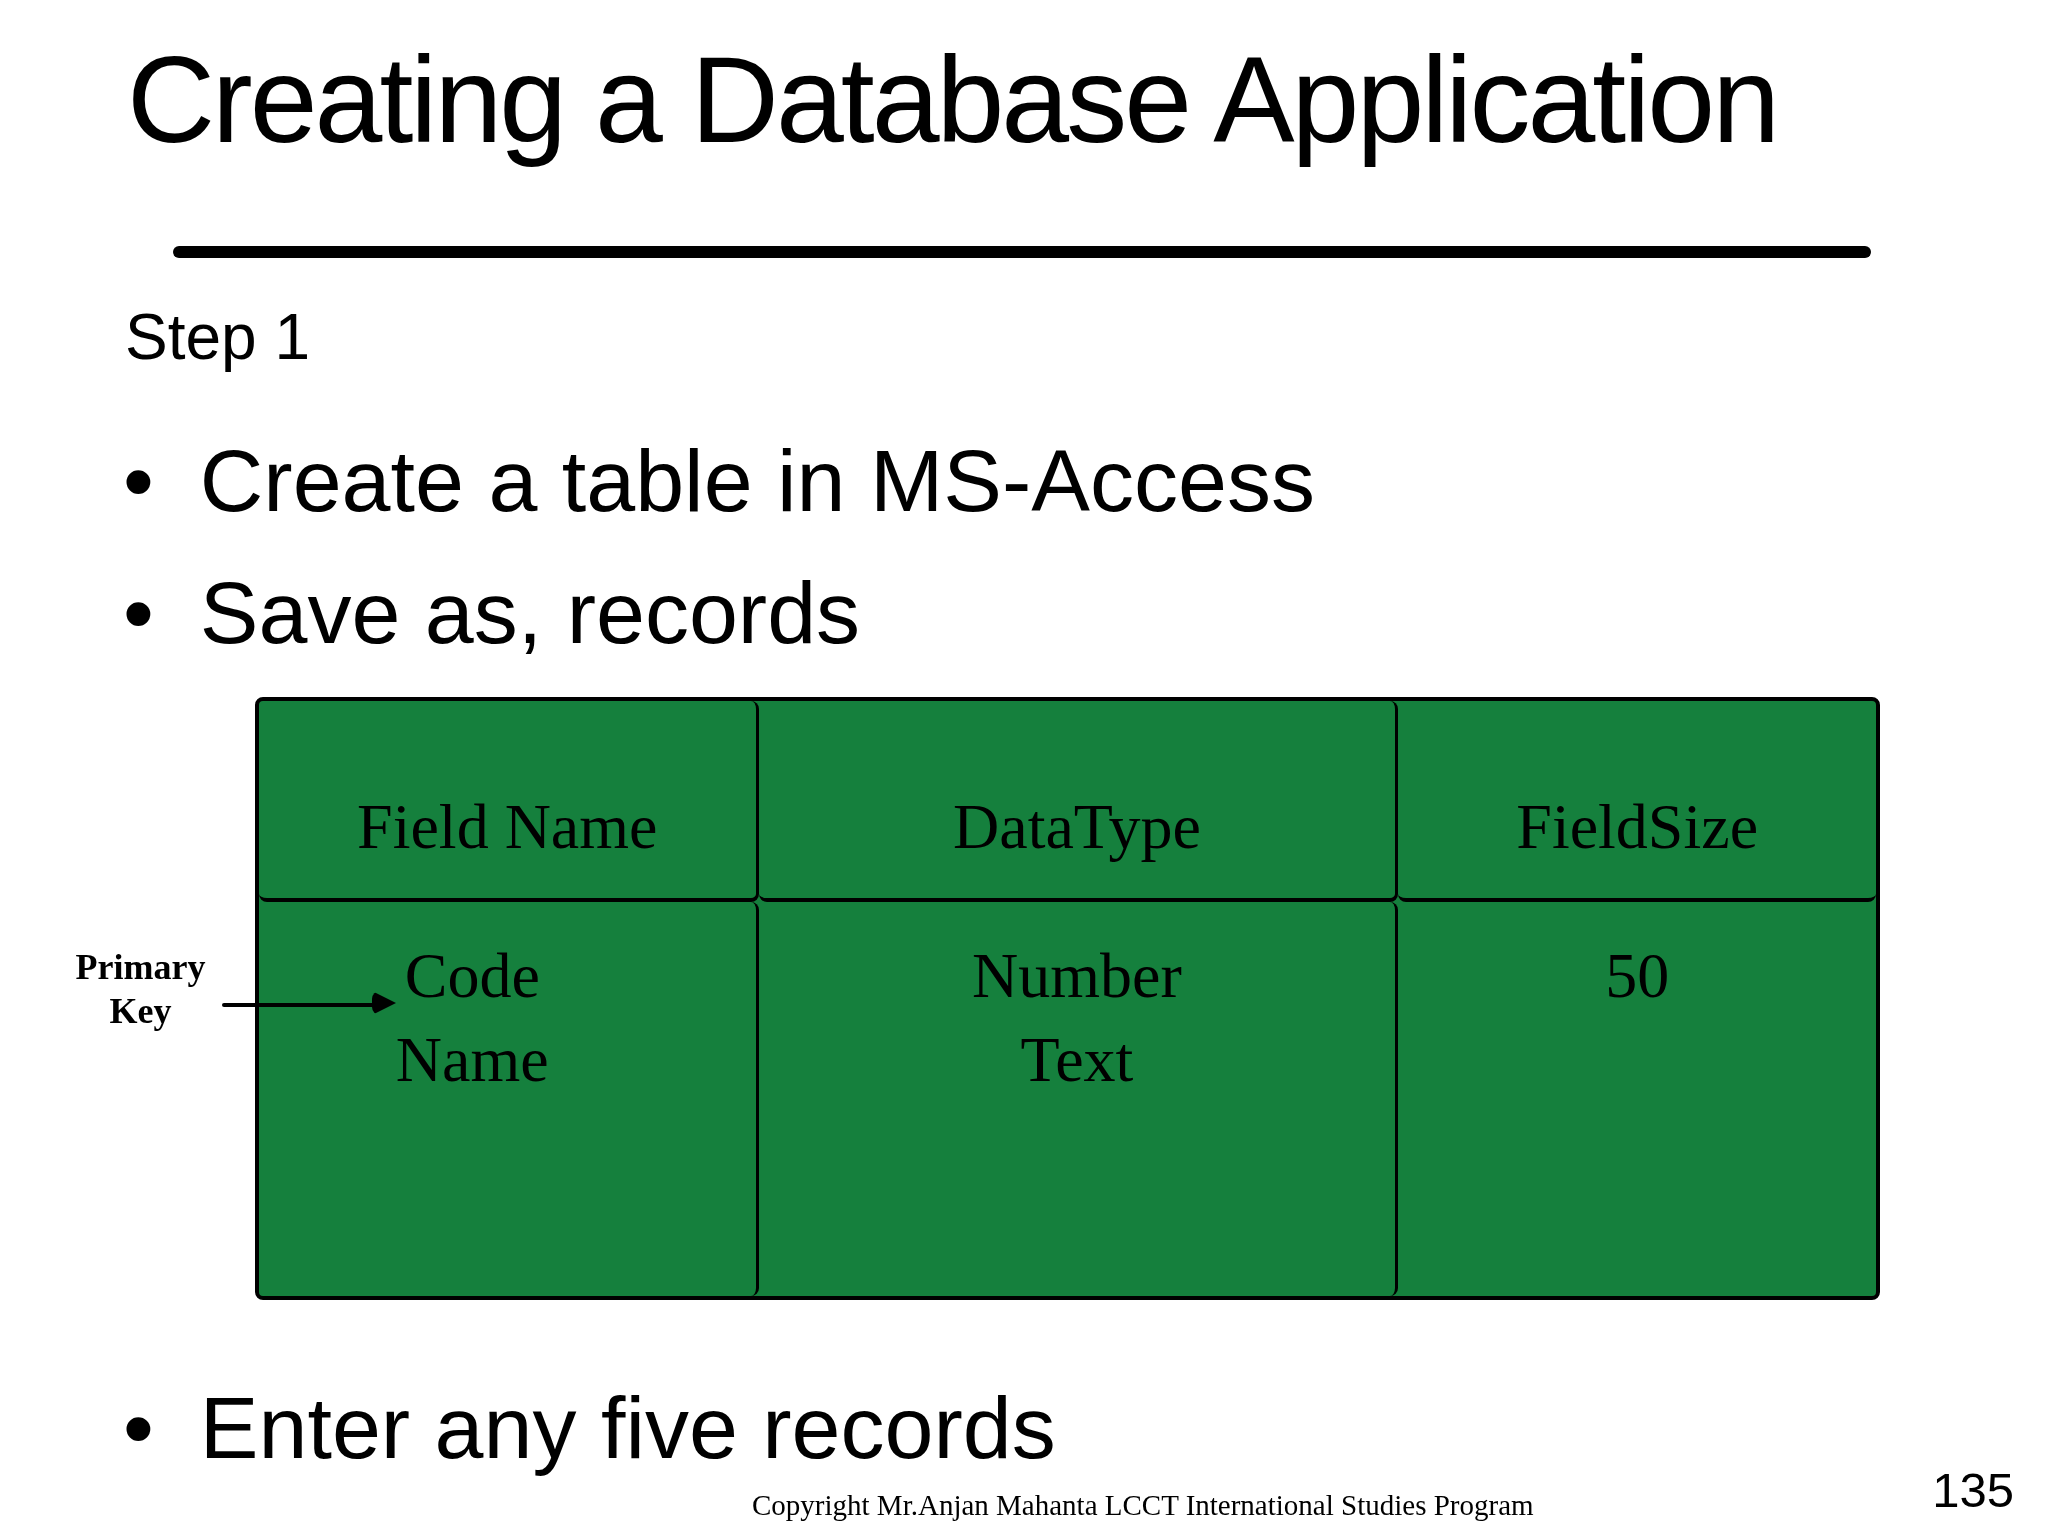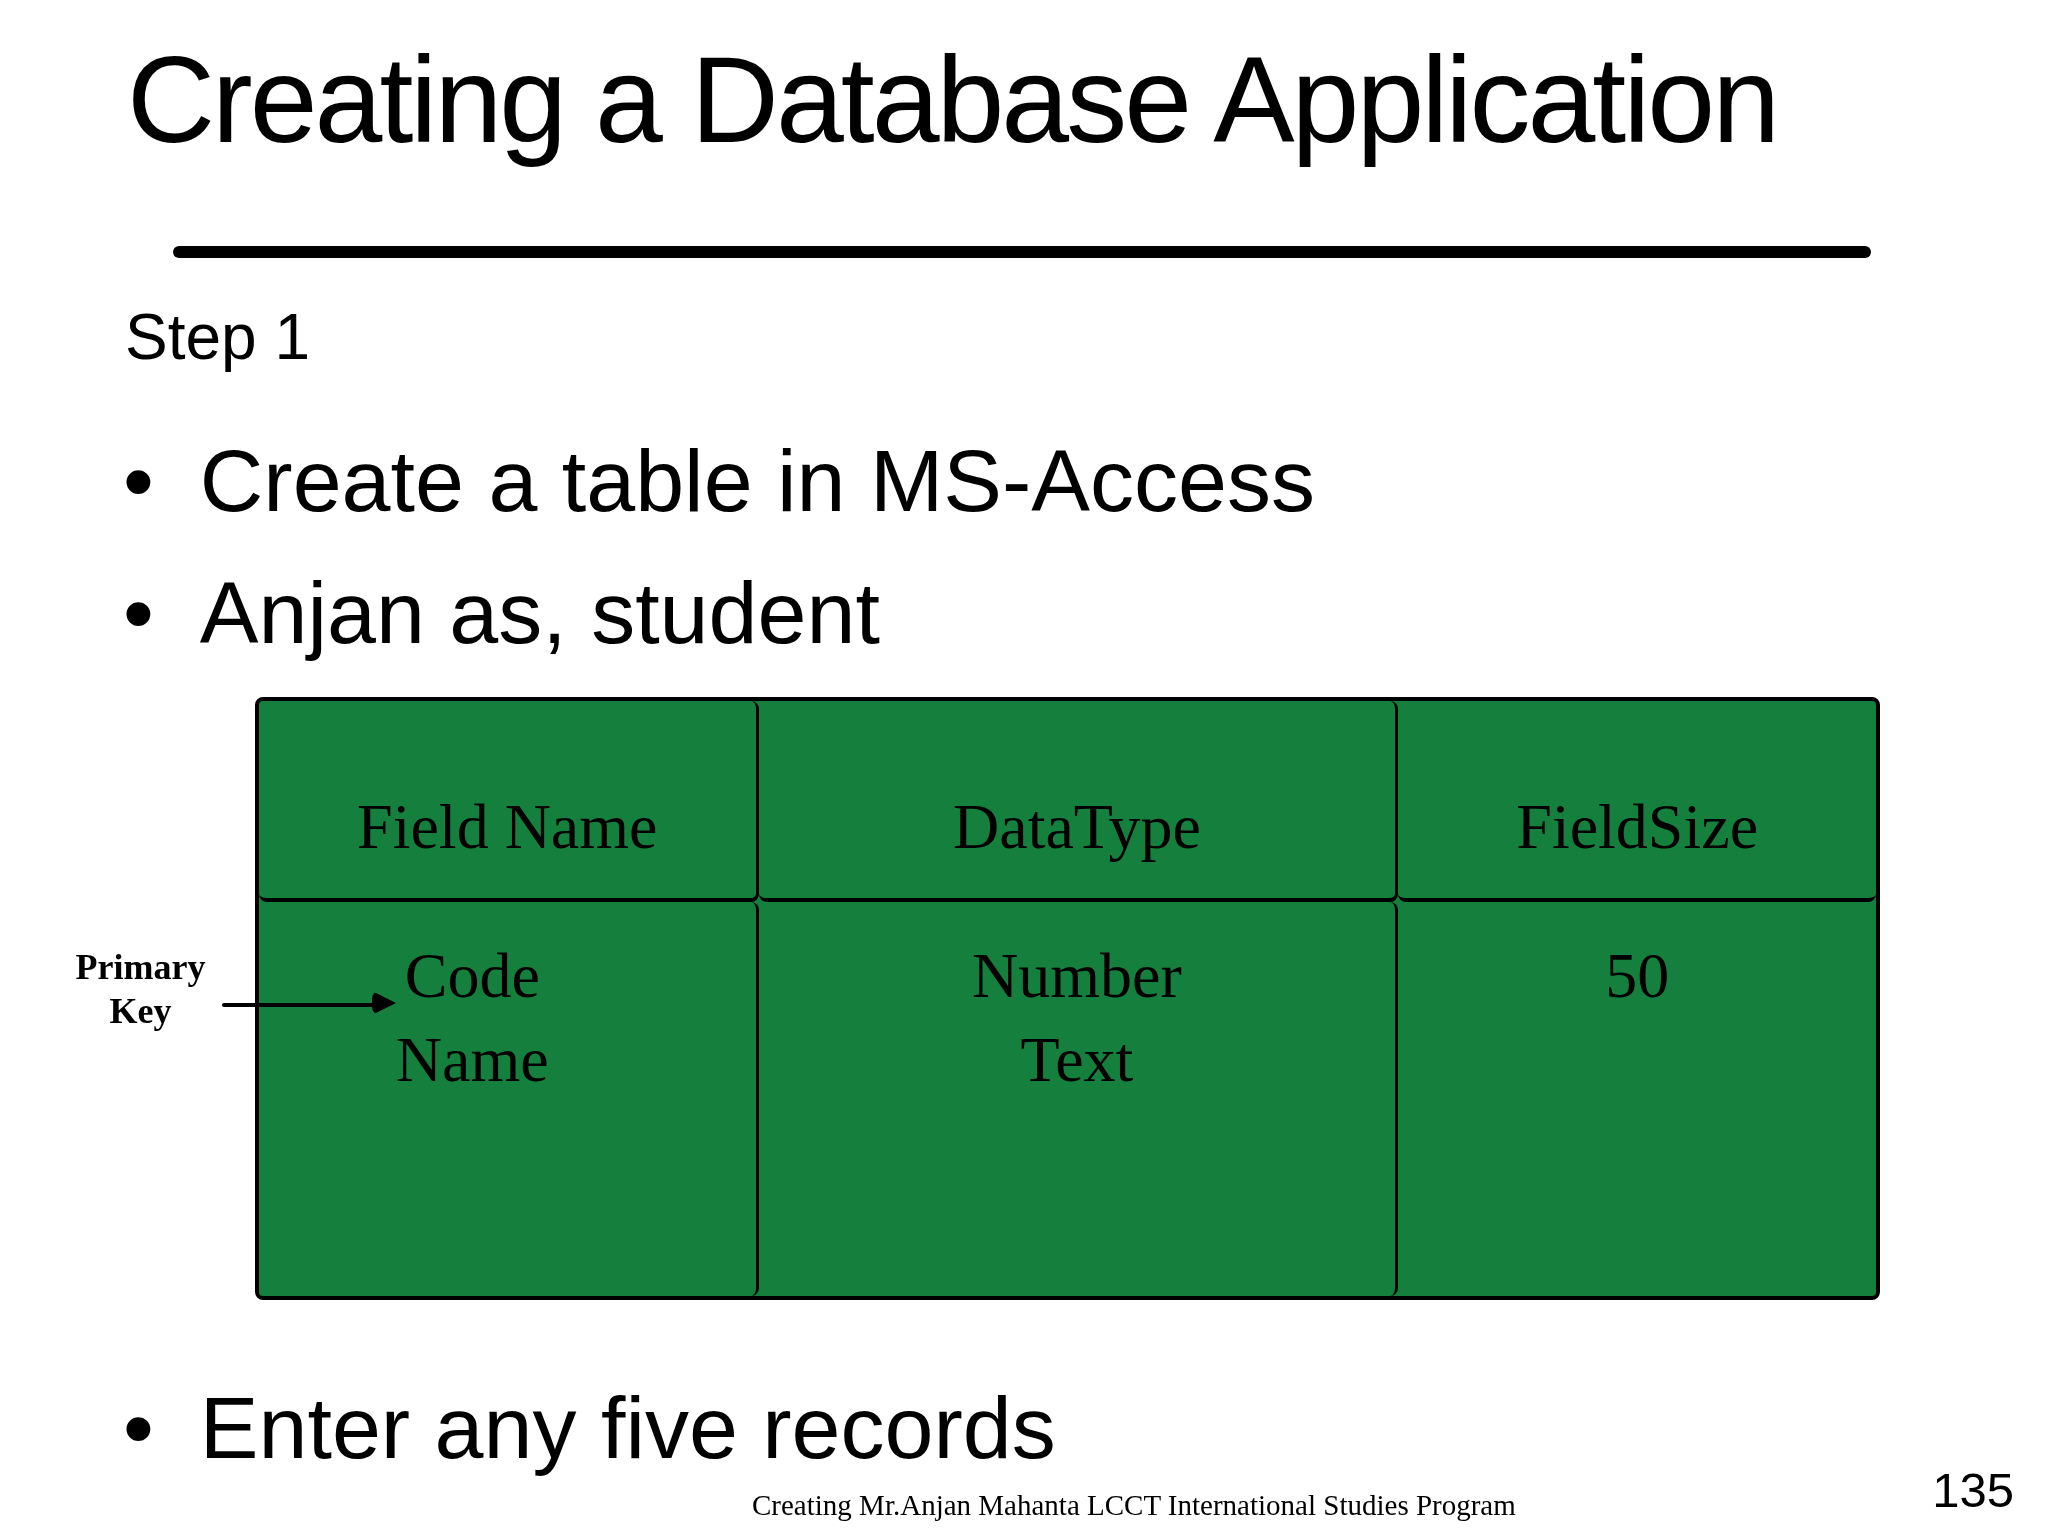--- a/index.html
+++ b/index.html
@@ -149,21 +149,21 @@
 
   <div class="step-heading">Step 1</div>
 
   <div class="bullet-row bullet-1">
     <span class="dot">•</span>
     <span>Create a table in MS-Access</span>
   </div>
 
   <div class="bullet-row bullet-2">
     <span class="dot">•</span>
-    <span>Anjan as, student</span>
+    <span>Save as, records</span>
   </div>
 
   <div class="fields-table">
     <div class="cell head">Field Name</div>
     <div class="cell head">DataType</div>
     <div class="cell head">FieldSize</div>
 
     <div class="cell body shift-left">
       <div>Code</div>
       <div>Name</div>
@@ -182,16 +182,16 @@
     <div>Key</div>
   </div>
   <div class="pk-arrow-line"></div>
   <div class="pk-arrow-head"></div>
 
   <div class="bullet-row bullet-3">
     <span class="dot">•</span>
     <span>Enter any five records</span>
   </div>
 
-  <div class="footer">Creating Mr.Anjan Mahanta LCCT International Studies Program</div>
+  <div class="footer">Copyright Mr.Anjan Mahanta LCCT International Studies Program</div>
   <div class="page-number">135</div>
 
 </div>
 
 </body></html>

